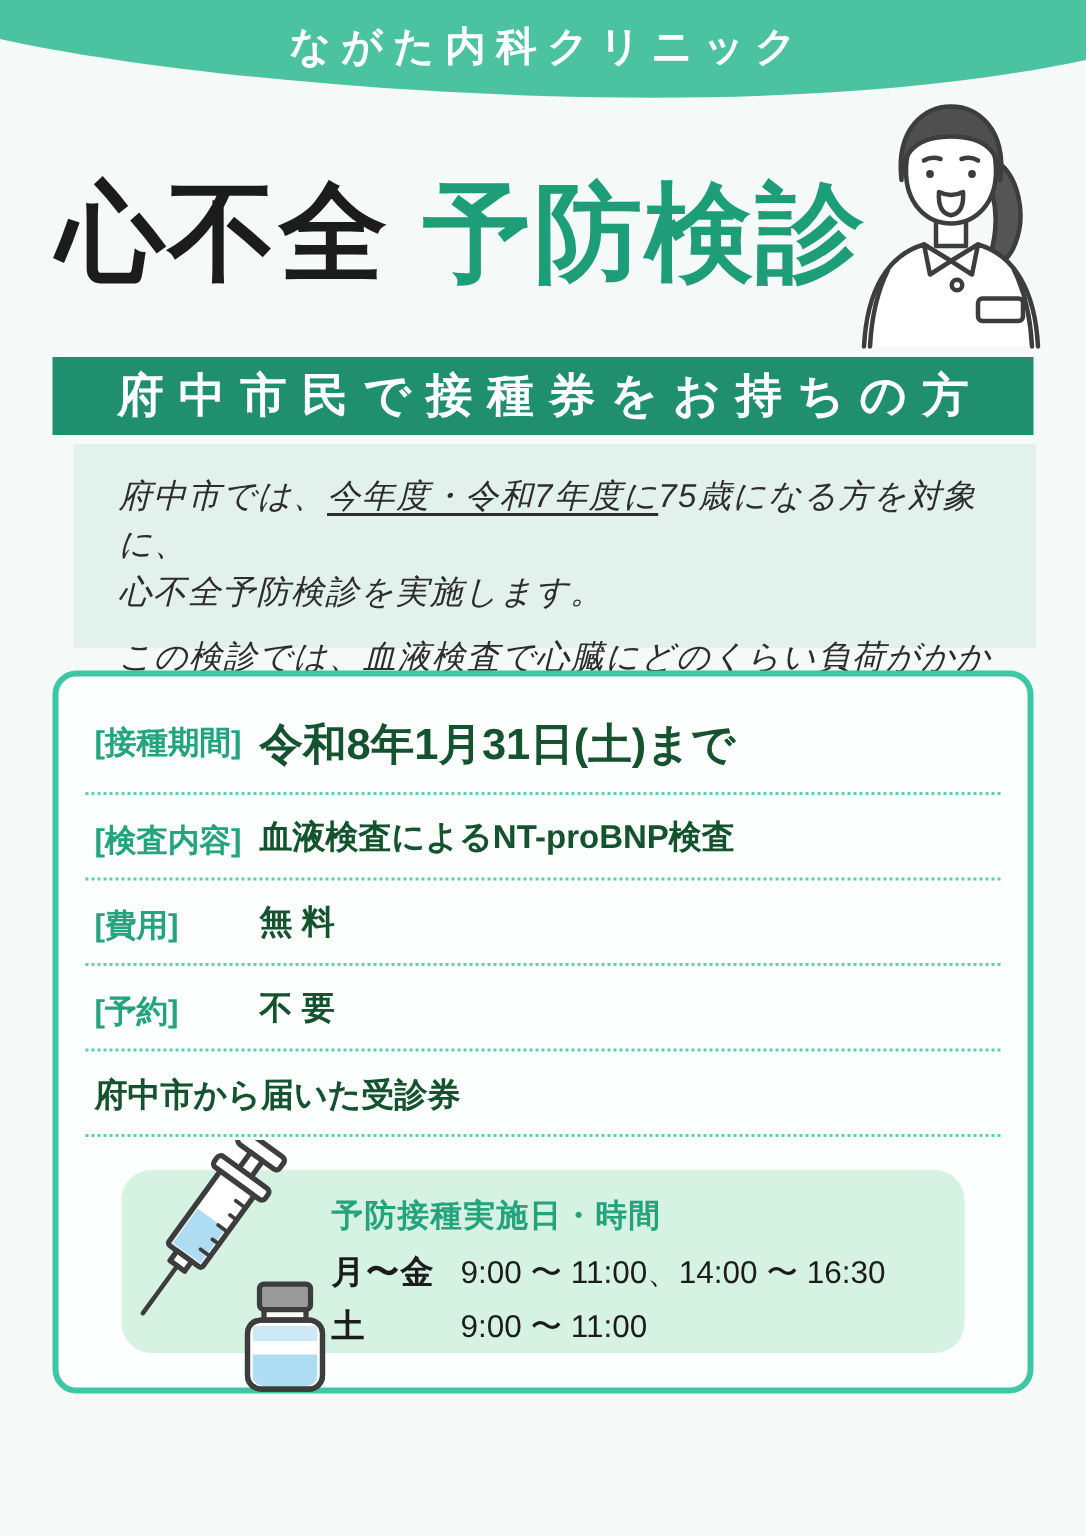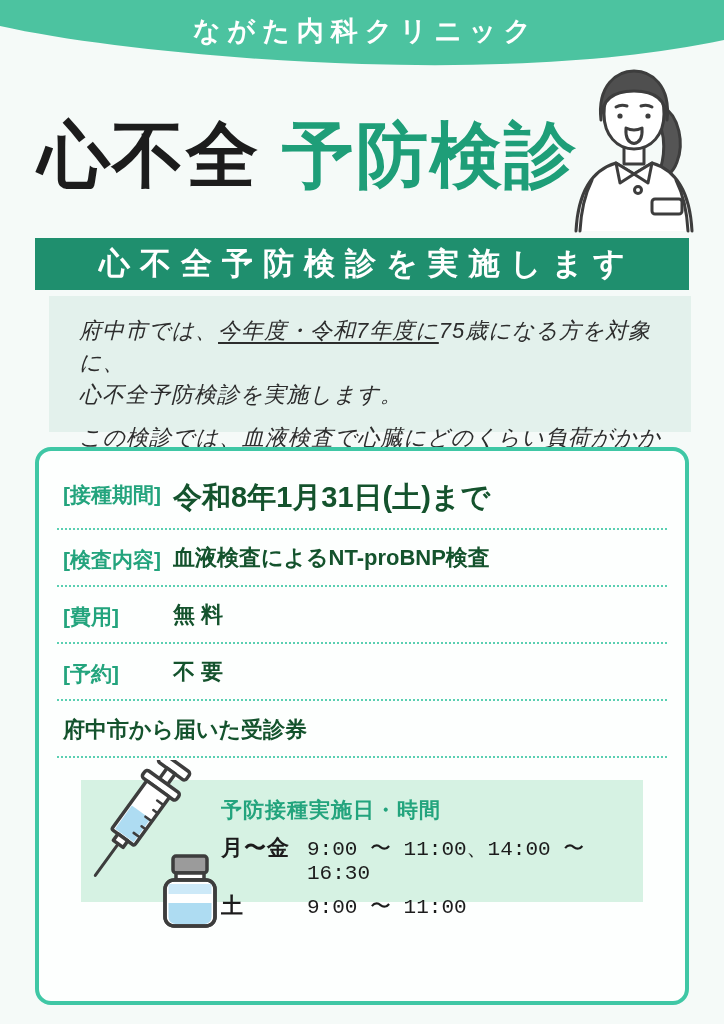--- a/index.html
+++ b/index.html
@@ -37,21 +37,21 @@
   
   .intro {
     position:absolute; top:296px; left:49px; width:642px; height:136px;
     background:#e3f1ec; padding:19px 10px 0 30px;
     font-size:22px; line-height:1.45; color:#2d2d2d; letter-spacing:1px;font-style:italic;
   }
   .intro p { margin-bottom:11px; }
   .intro .ul { text-decoration:underline; text-underline-offset:4px; }
   
   .details-box {
-    position:absolute; top:447px; left:35px; width:654px; height:558px;
+    position:absolute; top:447px; left:35px; width:654px; height:482px;
     background:#fdfffe; border:4px solid #3fc7a5; border-radius:16px;
     padding:10px 18px 0 18px;
   }
   .row {
     display:flex; align-items:flex-start;
     padding:13px 0 11px 6px;
     border-bottom:2px dotted #5ad0b2;
   }
   .row:first-child { padding-top:17px; }
   .row-label {
@@ -60,25 +60,26 @@
   }
   .row-value { font-size:22px; font-weight:bold; color:#14532d; line-height:1.35; }
   .row-value-big { font-size:29px; font-weight:800; }
   .row-note { font-size:19px; font-weight:bold; color:#1f1f1f; margin-top:2px; }
   .row-wide .row-label { width:auto; margin-right:18px; }
   .row-wide .row-value { padding-top:1px;text-align:right; }
   
   .schedule {
     position:relative; margin:22px 24px 0 24px; height:122px;
     background:#d6f2e3;
+    border-radius:20px;
   }
   .syringe-wrap { position:absolute; left:4px; top:-20px; width:150px; height:170px; }
   .schedule-text { margin-left:140px; padding-top:16px; }
   .schedule-title { color:#23a47d; font-weight:bold; font-size:21px; margin-bottom:9px; letter-spacing:1px; }
-  .schedule-row { display:flex; align-items:baseline; margin-bottom:6px; font-size:21px; color:#1c1c1c;font-family:Liberation Mono, monospace; }
+  .schedule-row { display:flex; align-items:baseline; margin-bottom:6px; font-size:21px; color:#1c1c1c; }
   .schedule-day { font-weight:bold; font-size:22px; width:86px; flex-shrink:0; letter-spacing:1px; }
 </style>
 </head>
 <body>
 
 <svg class="header-curve" viewBox="0 0 724 70" preserveAspectRatio="none">
   <path d="M0,0 H724 V40 C620,62 490,68 362,64 C230,60 85,45 0,26 Z" fill="#4cc3a0"></path>
 </svg>
 <div class="clinic-name">ながた内科クリニック</div>
 
@@ -103,21 +104,21 @@
       <path d="M53,62 C49,27 69,13 86,13 C103,13 123,27 119,62 C119,45 110,33 86,33 C62,33 53,45 53,62 Z" fill="#4f4f4f"></path>
       <path d="M68,49 Q73,46 79,48" fill="none"></path>
       <path d="M93,48 Q99,46 104,49" fill="none"></path>
       <circle cx="72" cy="58" r="2.6" fill="#3d3d3d" stroke="none"></circle>
       <circle cx="100" cy="58" r="2.6" fill="#3d3d3d" stroke="none"></circle>
       <path d="M78,70 Q86,74 94,70 Q95,84 86,85.5 Q77,84 78,70 Z" fill="#ffffff"></path>
     </g>
   </svg>
 </div>
 
-<div class="banner">心不全予防検診を実施します</div>
+<div class="banner">府中市民で接種券をお持ちの方</div>
 
 <div class="intro">
   <p><span>府中市では、</span><span class="ul">今年度・令和7年度に</span><span>75歳になる方を対象に、</span><br><span>心不全予防検診を実施します。</span></p>
   <p><span>この検診では、血液検査で心臓にどのくらい負荷がかかっている</span><br><span>か調べることで心不全のリスクを確認することができます。</span></p>
 </div>
 
 <div class="details-box">
 
   <div class="row">
     <div class="row-label">[接種期間]</div>

